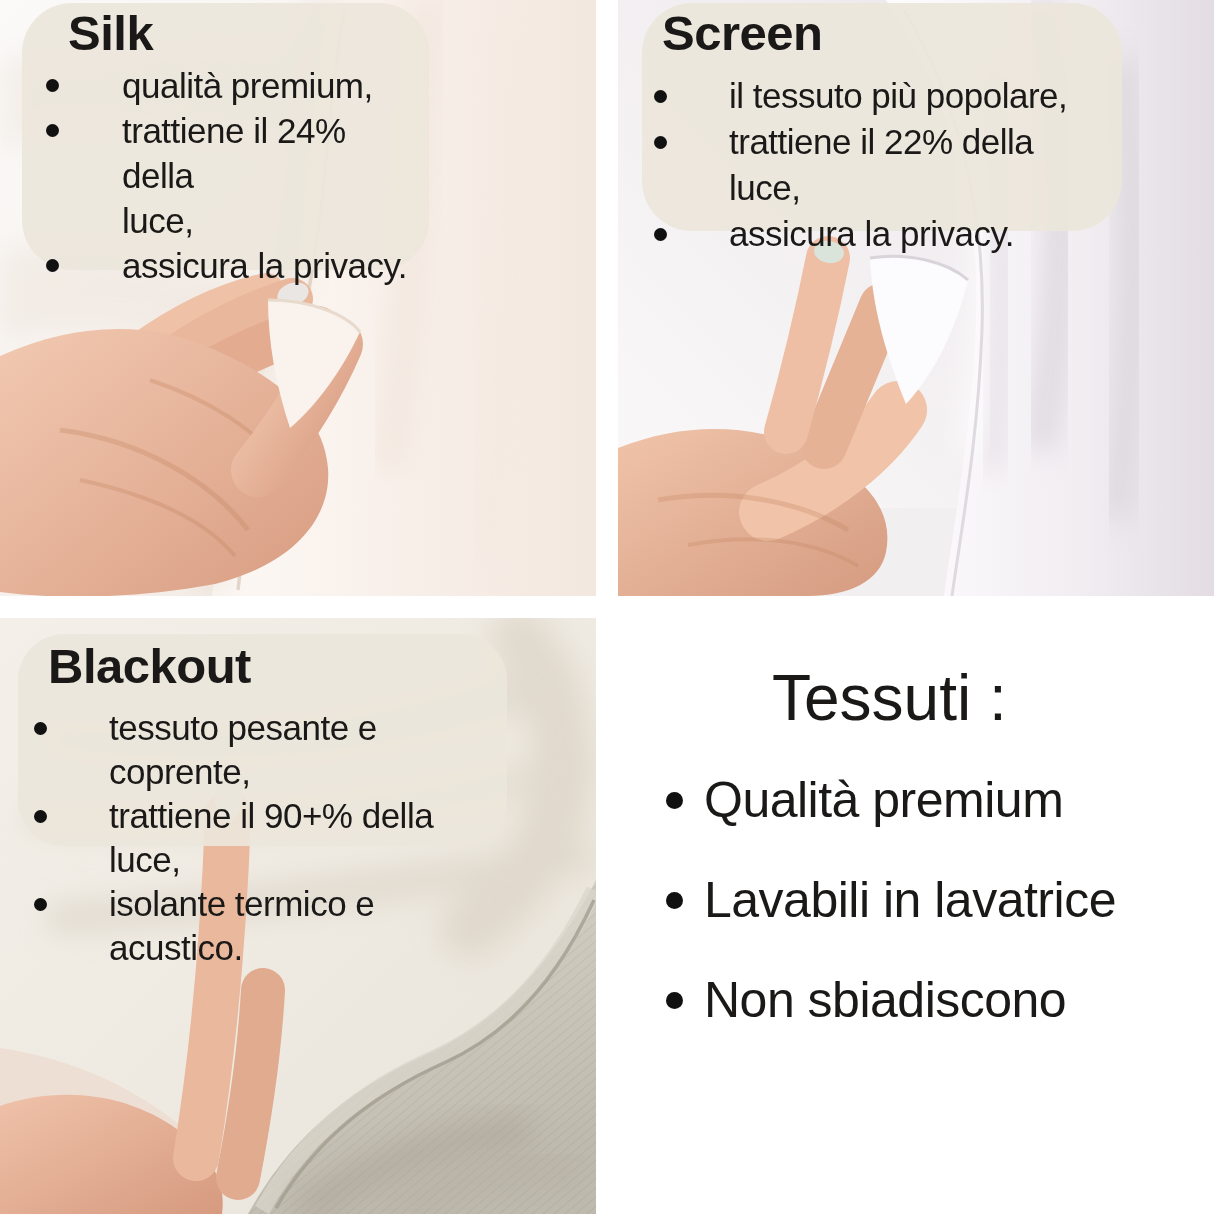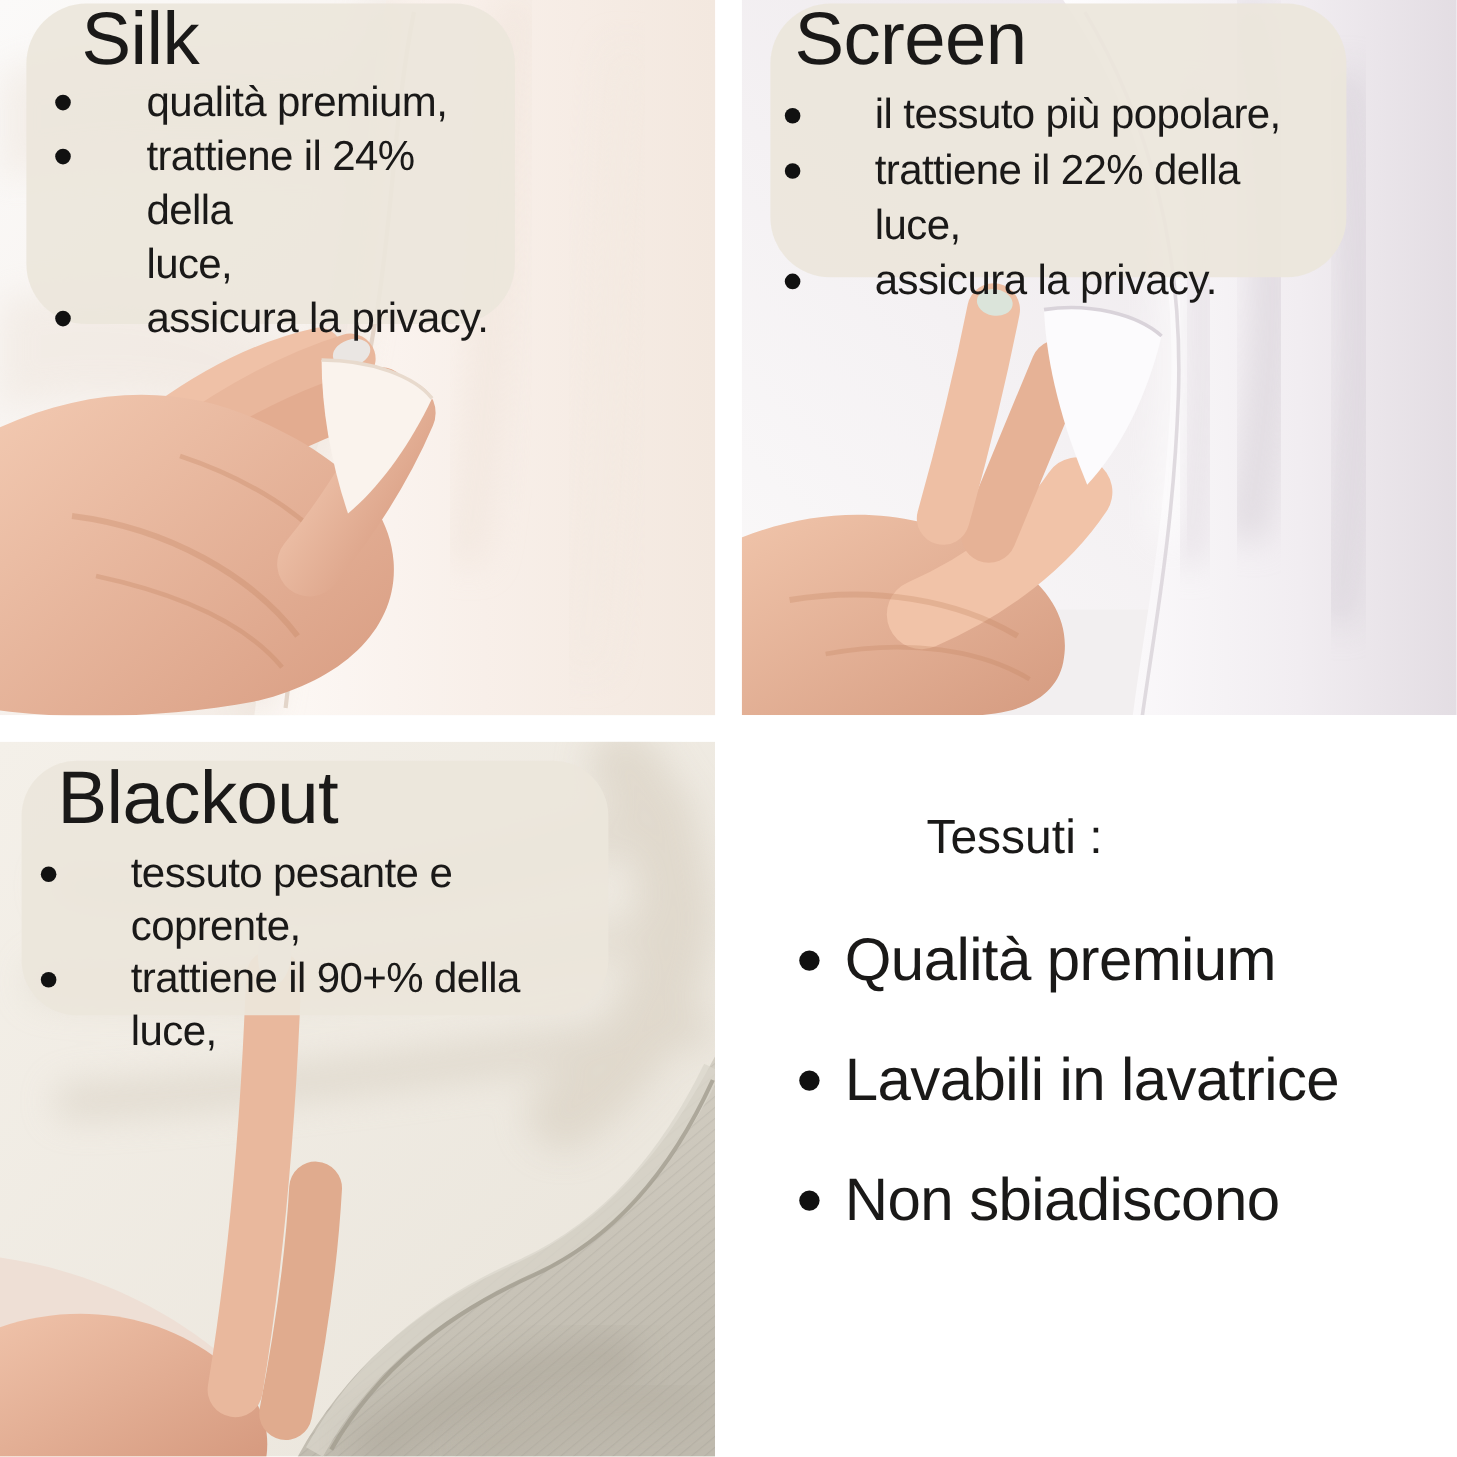--- a/index.html
+++ b/index.html
@@ -1,21 +1,21 @@
 <!DOCTYPE html>
 <html><head>
 <meta charset="utf-8">
 <style>
   html,body{margin:0;padding:0;background:#fff;}
   body{width:1214px;height:1214px;overflow:hidden;font-family:"Liberation Sans",sans-serif;color:#1a1918;}
   .grid{display:grid;grid-template-columns:596px 596px;grid-template-rows:596px 596px;gap:22px;width:1214px;height:1214px;background:#fff;}
   .cell{position:relative;overflow:hidden;background:#fff;}
   .photo{position:absolute;inset:0;width:596px;height:596px;display:block;}
   .card{position:absolute;background:rgba(235,230,219,0.92);border-radius:50px;color:#1a1918;box-sizing:border-box;}
-  .card h2{margin:0;font-size:62px;line-height:52px;font-weight:normal;letter-spacing:-0.5px;}
+  .card h2{margin:0;font-size:49px;line-height:52px;font-weight:bold;letter-spacing:-0.5px;}
   .card ul{list-style:none;margin:0;padding:0;}
   .card li{display:flex;align-items:flex-start;font-size:35px;letter-spacing:-0.5px;gap:44px;}
   .dot{flex:0 0 13px;width:13px;height:13px;border-radius:50%;background:#111;}
   .card .txt{white-space:pre-line;}
 
   .card-silk{left:22px;top:3px;width:407px;height:267px;padding:4px 18px 0 24px;}
   .card-silk h2{margin:0 0 4px 22px;}
   .card-silk li{line-height:45px;}
   .card-silk .dot{margin:16px 19px 0 0;}
 
@@ -24,21 +24,21 @@
   .card-screen li{line-height:46px;}
   .card-screen .dot{margin:17px 18px 0 0;}
 
   .card-blackout{left:18px;top:16px;width:489px;height:212px;padding:6px 14px 0 16px;border-radius:46px;}
   .card-blackout h2{margin:0 0 14px 14px;}
   .card-blackout li{line-height:44px;}
   .card-blackout .dot{margin:16px 18px 0 0;}
 
   .summary{background:#fff;}
   .summary-inner{position:absolute;inset:0;padding:30px 10px 0 48px;box-sizing:border-box;}
-  .summary h2{margin:20px 0 0 106px;font-size:40px;line-height:60px;font-weight:normal;letter-spacing:0;}
+  .summary h2{margin:20px 0 0 106px;font-size:64px;line-height:60px;font-weight:normal;letter-spacing:0;}
   .summary ul{list-style:none;margin:22px 0 0 0;padding:0;text-align:right;}
   .summary li{display:flex;align-items:center;height:100px;font-size:50px;letter-spacing:-0.5px;}
   .summary .dot{flex:0 0 17px;width:17px;height:17px;margin-right:21px;}
 </style>
 </head>
 <body>
 
 <div class="grid">
 
   <section class="cell">
@@ -227,20 +227,24 @@
       <h2>Blackout</h2>
       <ul>
         <li>
             <span class="dot"></span>
             <span class="txt">tessuto pesante e coprente,</span>
           </li>
         <li>
             <span class="dot"></span>
             <span class="txt">trattiene il 90+% della luce,</span>
           </li>
+        <li>
+            <span class="dot"></span>
+            <span class="txt">isolante termico e acustico.</span>
+          </li>
       </ul>
     </div>
   </section>
 
   <section class="cell summary">
     <div class="summary-inner">
       <h2>Tessuti :</h2>
       <ul>
         <li>
             <span class="dot"></span>

